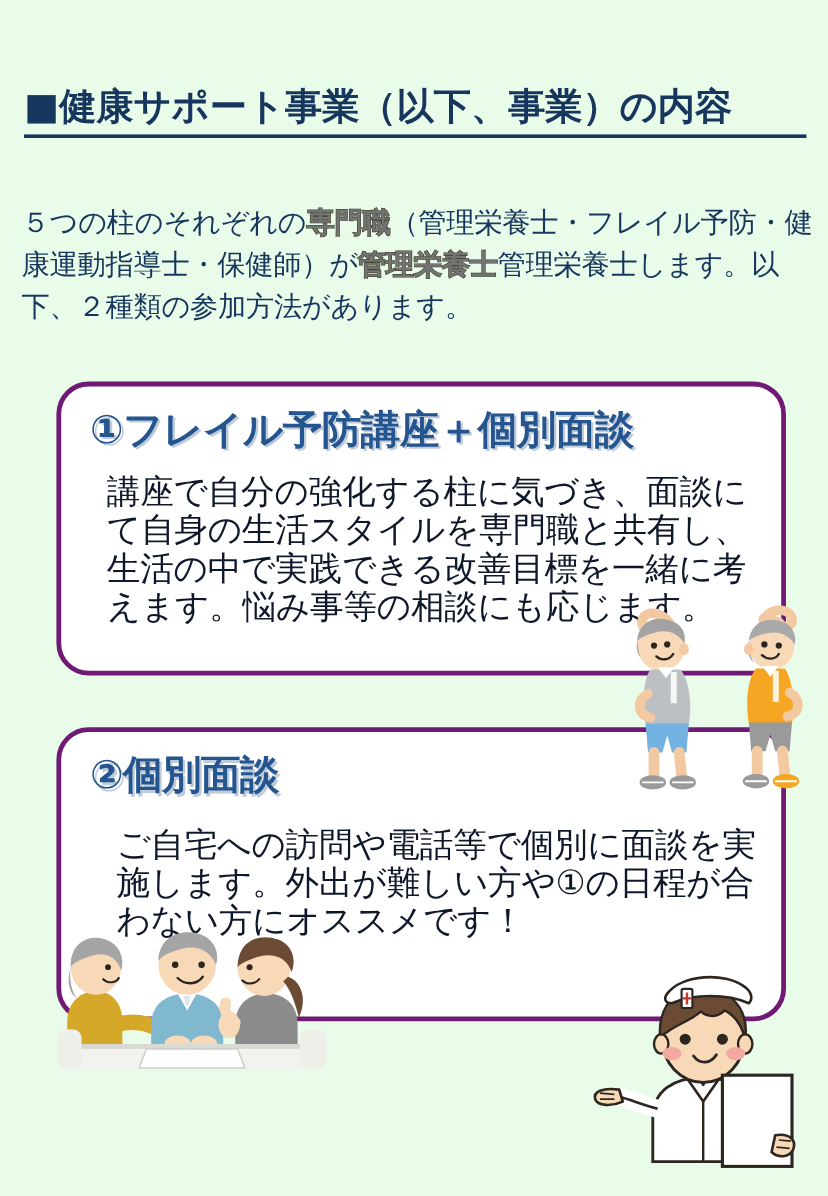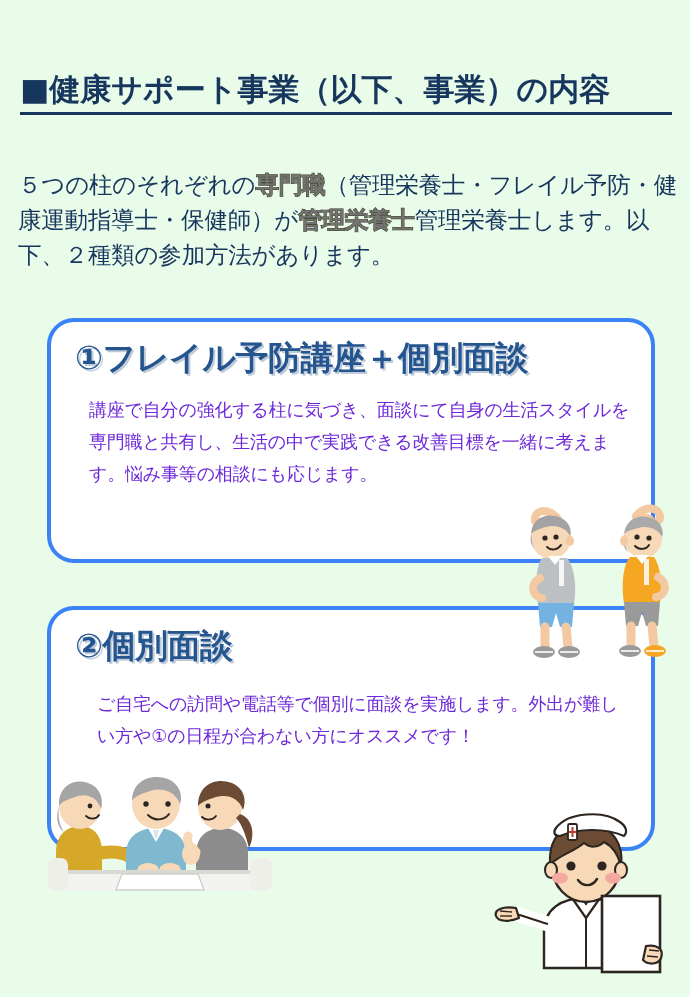--- a/index.html
+++ b/index.html
@@ -59,21 +59,21 @@
     color: #737373;
     -webkit-text-stroke: 0.9px #3a3f23;
     paint-order: stroke fill;
     font-weight: 700;
   }
 
   
   .rbox {
     position: absolute;
     background: #ffffff;
-    border: 4px solid #3b82f6;
+    border: 4px solid #701a75;
     border-radius: 27px;
     box-sizing: border-box;
   }
   #box1 {
     left: 47px;
     top: 318px;
     width: 608px;
     height: 245px;
   }
   #box2 {
@@ -92,23 +92,23 @@
     color: #24558f;
     white-space: nowrap;
     text-shadow: 2px 2px 0 rgba(140,160,185,0.55);
     letter-spacing: -0.5px;
   }
   .box-body {
     position: absolute;
     left: 38px;
     top: 72px;
     width: 548px;
-    font-size: 18px;
+    font-size: 28px;
     line-height: 32px;
-    color: #6d28d9;
+    color: #0f172a;
     font-weight: 500;
     letter-spacing: -0.2px;
   }
   #box2 .box-body {
     left: 46px;
     top: 78px;
     width: 536px;
   }
 
   

